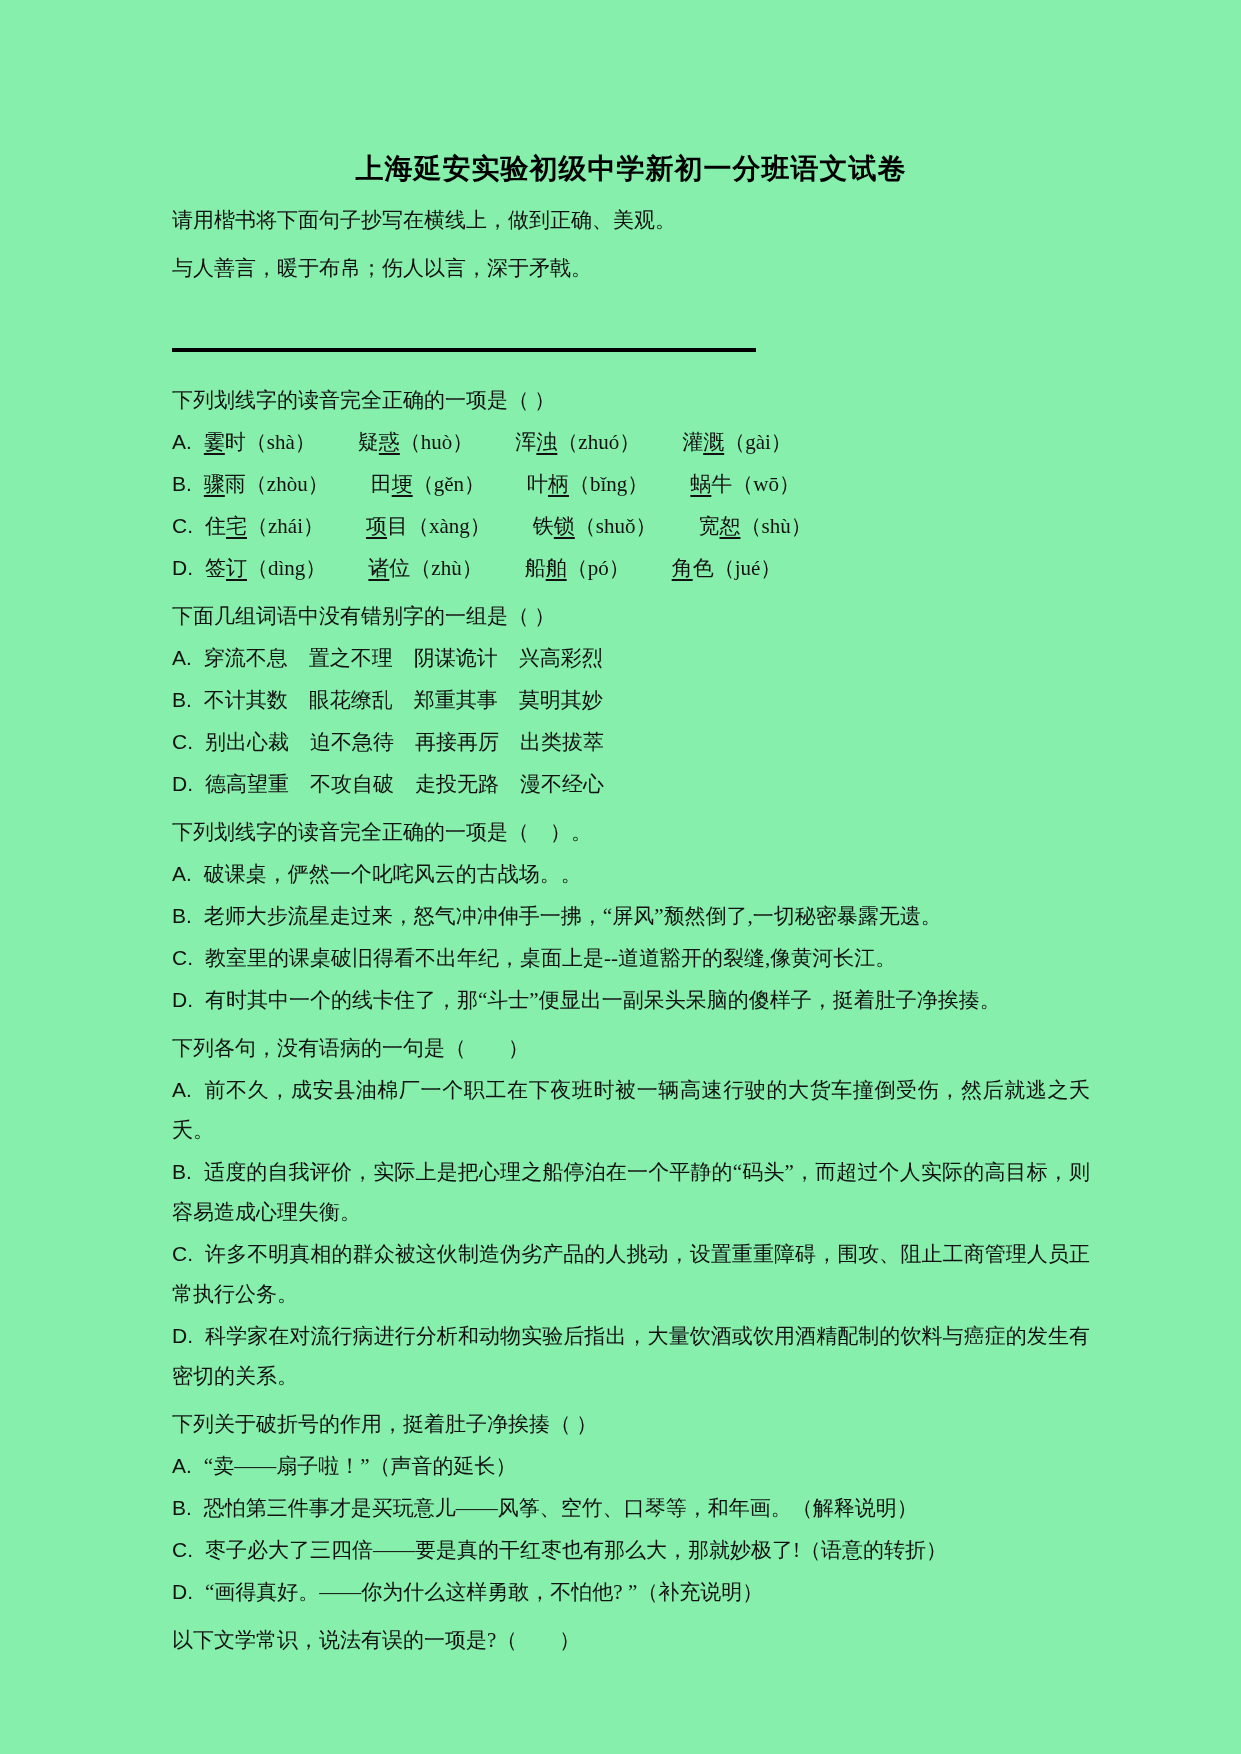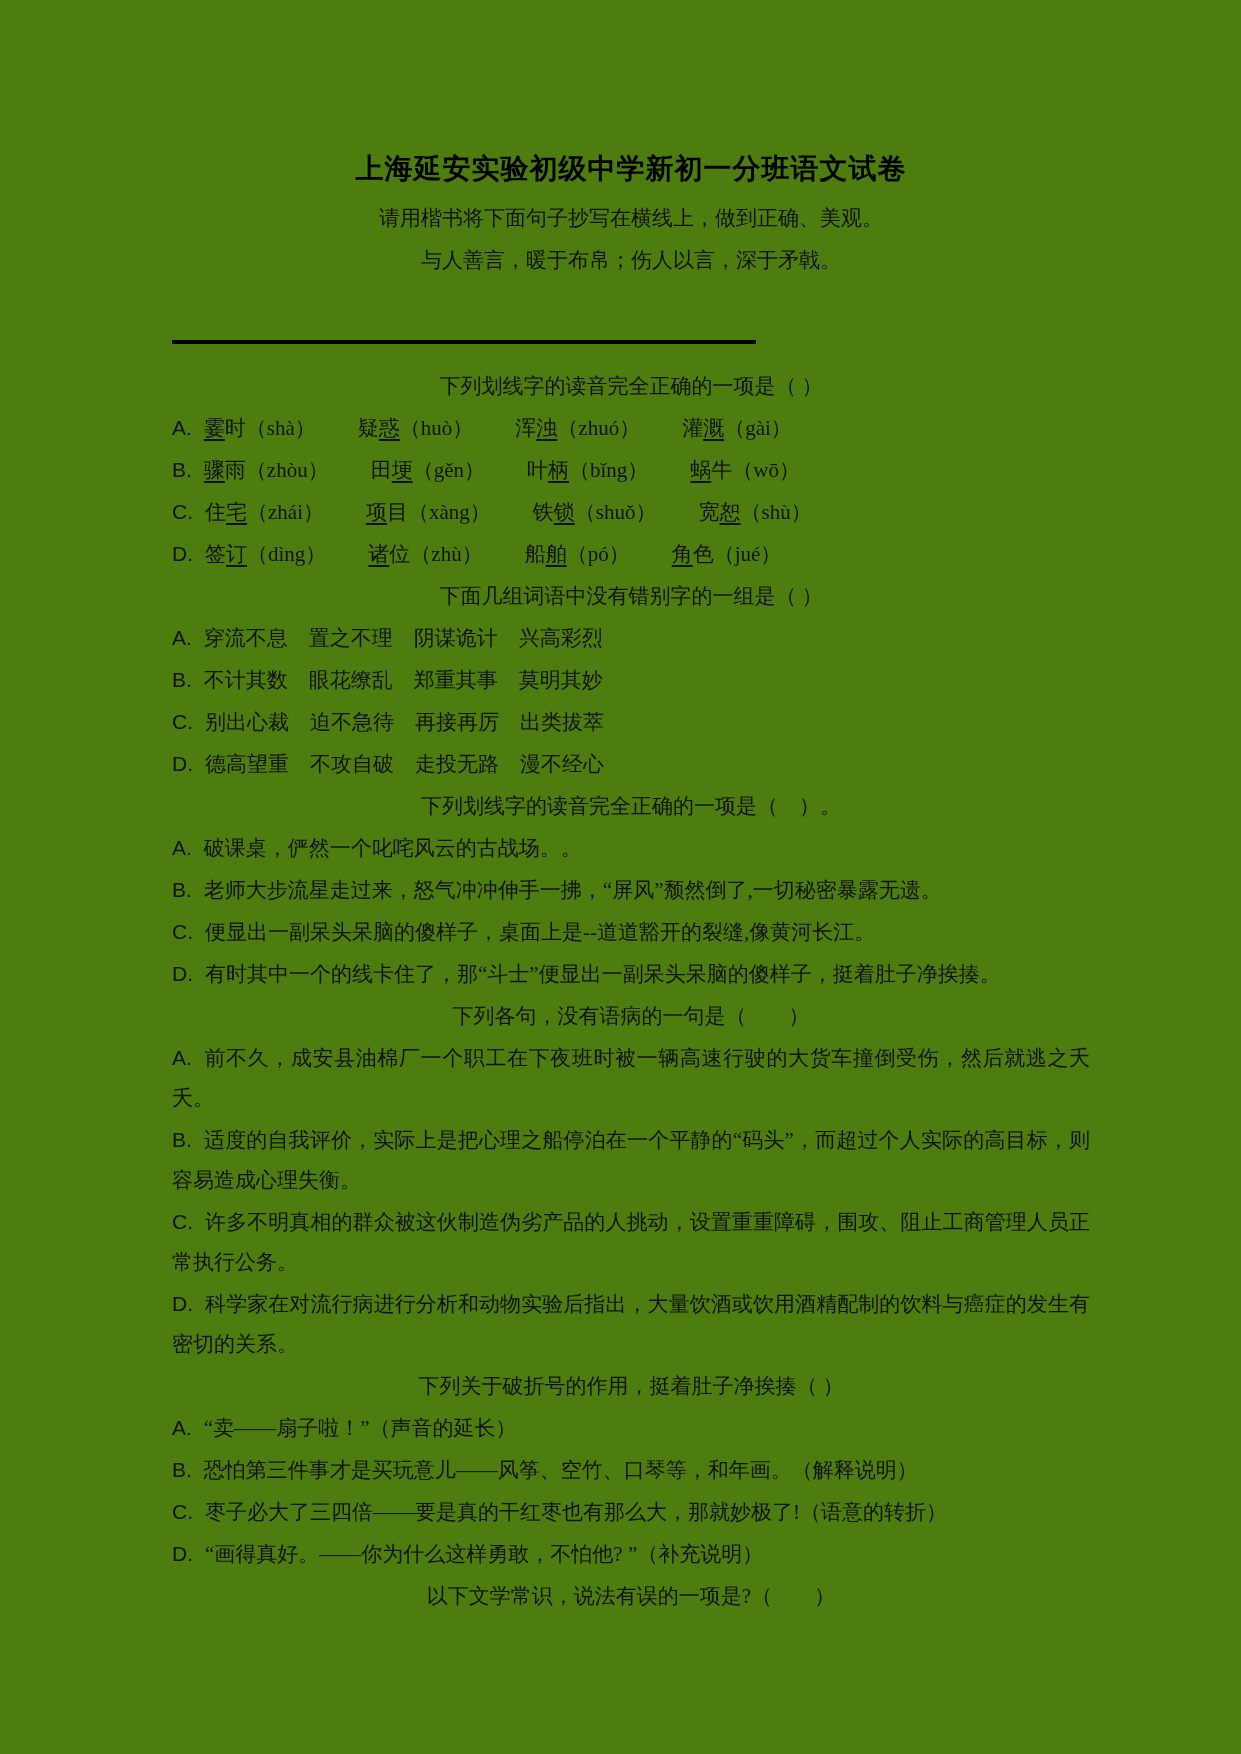--- a/index.html
+++ b/index.html
@@ -3,31 +3,31 @@
 <meta charset="utf-8">
 <style>
   html,body{margin:0;padding:0;}
   body{
     width:1241px;height:1754px;background:#ffffff;color:#121212;
     font-family:"Liberation Serif","DejaVu Serif",serif;
     overflow:hidden;
   }
   .page{
     box-sizing:border-box;width:1241px;height:1754px;
-    padding:146px 151px 40px 172px;background:#4d7c0f;
+    padding:146px 151px 40px 172px;background:#86efac;
   }
   .doc-title{
     font-size:28px;line-height:46px;font-weight:bold;text-align:center;
     margin:0 0 6px 0;letter-spacing:1px;color:#000;
   }
   .line{
     font-size:21px;line-height:40px;margin:0 0 2px 0;
     text-align:justify;
   }
-  .stem{text-align:center;}
+  .stem{text-align:left;margin-top:8px;}
   .lab{margin-right:12px;font-family:"Liberation Sans","DejaVu Sans",sans-serif;}
   .u{text-decoration:underline;text-underline-offset:4px;}
   .spacer-row{height:40px;margin-bottom:2px;}
   .writing-row{position:relative;height:40px;margin-bottom:2px;}
   .writing-row .rule{
     position:absolute;left:0;top:16px;width:584px;height:4px;background:#000;
   }
 </style>
 </head>
 <body>
@@ -52,21 +52,21 @@
 
   <p class="line stem">下面几组词语中没有错别字的一组是（ ）</p>
   <p class="line"><span class="lab">A.</span><span>穿流不息　置之不理　阴谋诡计　兴高彩烈</span></p>
   <p class="line"><span class="lab">B.</span><span>不计其数　眼花缭乱　郑重其事　莫明其妙</span></p>
   <p class="line"><span class="lab">C.</span><span>别出心裁　迫不急待　再接再厉　出类拔萃</span></p>
   <p class="line"><span class="lab">D.</span><span>德高望重　不攻自破　走投无路　漫不经心</span></p>
 
   <p class="line stem">下列划线字的读音完全正确的一项是（　）。</p>
   <p class="line"><span class="lab">A.</span><span>破课桌，俨然一个叱咤风云的古战场。。</span></p>
   <p class="line"><span class="lab">B.</span><span>老师大步流星走过来，怒气冲冲伸手一拂，“屏风”颓然倒了,一切秘密暴露无遗。</span></p>
-  <p class="line"><span class="lab">C.</span><span>便显出一副呆头呆脑的傻样子，桌面上是--道道豁开的裂缝,像黄河长江。</span></p>
+  <p class="line"><span class="lab">C.</span><span>教室里的课桌破旧得看不出年纪，桌面上是--道道豁开的裂缝,像黄河长江。</span></p>
   <p class="line"><span class="lab">D.</span><span>有时其中一个的线卡住了，那“斗士”便显出一副呆头呆脑的傻样子，挺着肚子净挨揍。</span></p>
 
   <p class="line stem">下列各句，没有语病的一句是（　　）</p>
   <p class="line"><span class="lab">A.</span><span>前不久，成安县油棉厂一个职工在下夜班时被一辆高速行驶的大货车撞倒受伤，然后就逃之夭夭。</span></p>
   <p class="line"><span class="lab">B.</span><span>适度的自我评价，实际上是把心理之船停泊在一个平静的“码头”，而超过个人实际的高目标，则容易造成心理失衡。</span></p>
   <p class="line"><span class="lab">C.</span><span>许多不明真相的群众被这伙制造伪劣产品的人挑动，设置重重障碍，围攻、阻止工商管理人员正常执行公务。</span></p>
   <p class="line"><span class="lab">D.</span><span>科学家在对流行病进行分析和动物实验后指出，大量饮酒或饮用酒精配制的饮料与癌症的发生有密切的关系。</span></p>
 
   <p class="line stem">下列关于破折号的作用，挺着肚子净挨揍（ ）</p>
   <p class="line"><span class="lab">A.</span><span>“卖——扇子啦！”（声音的延长）</span></p>

